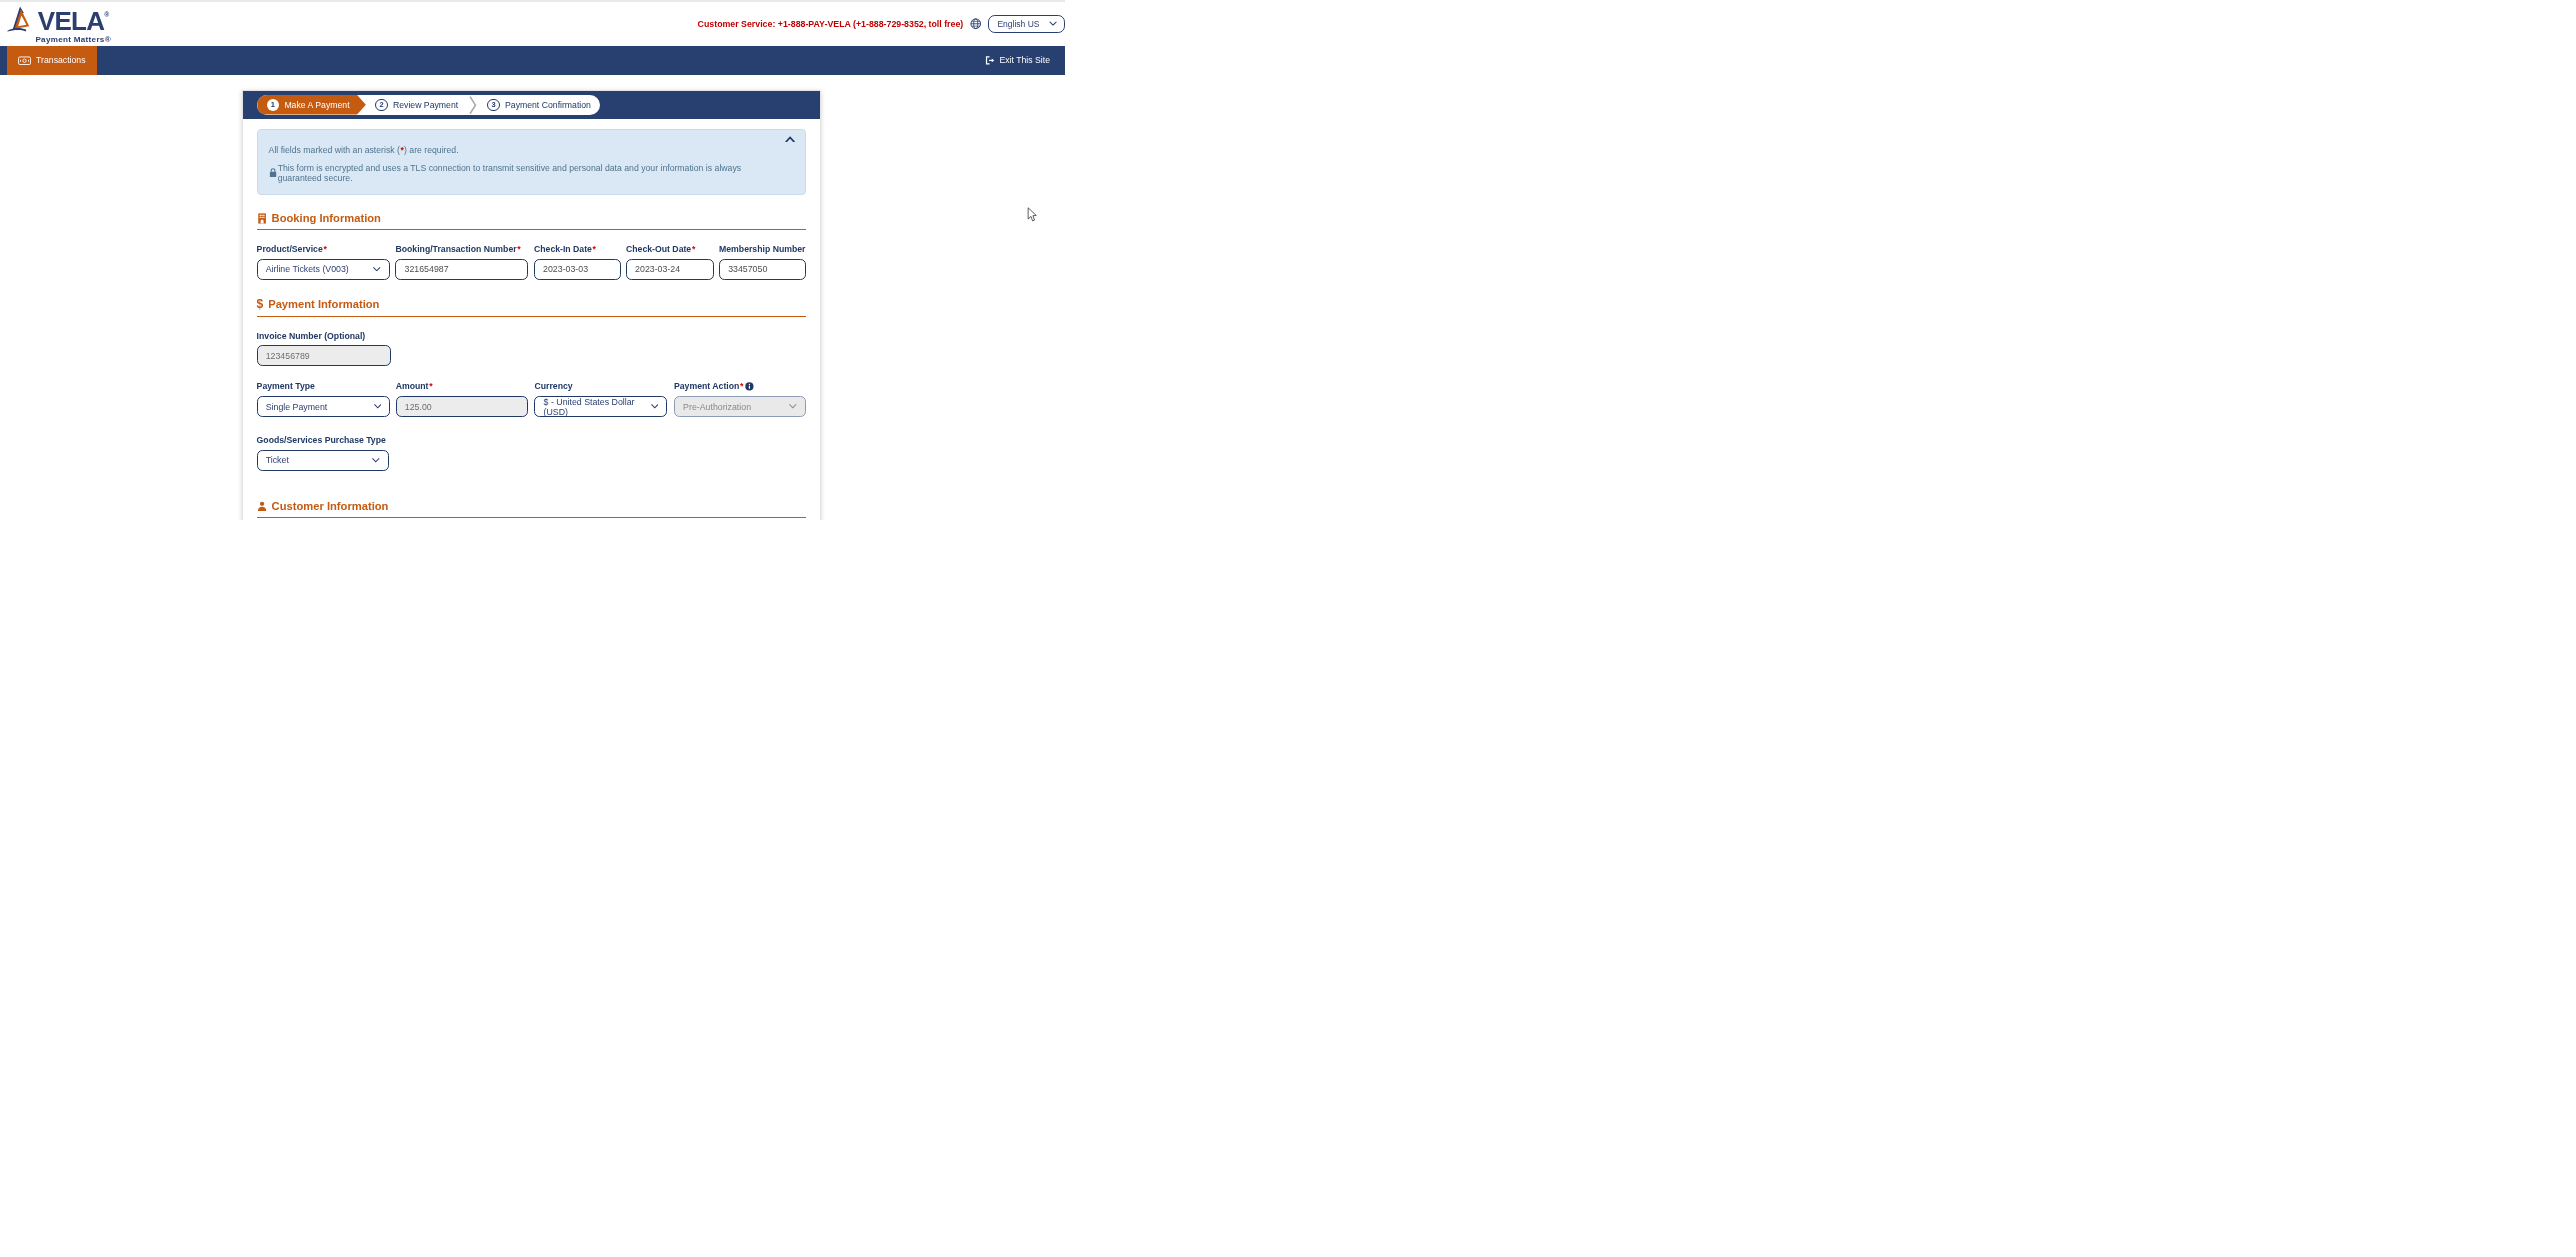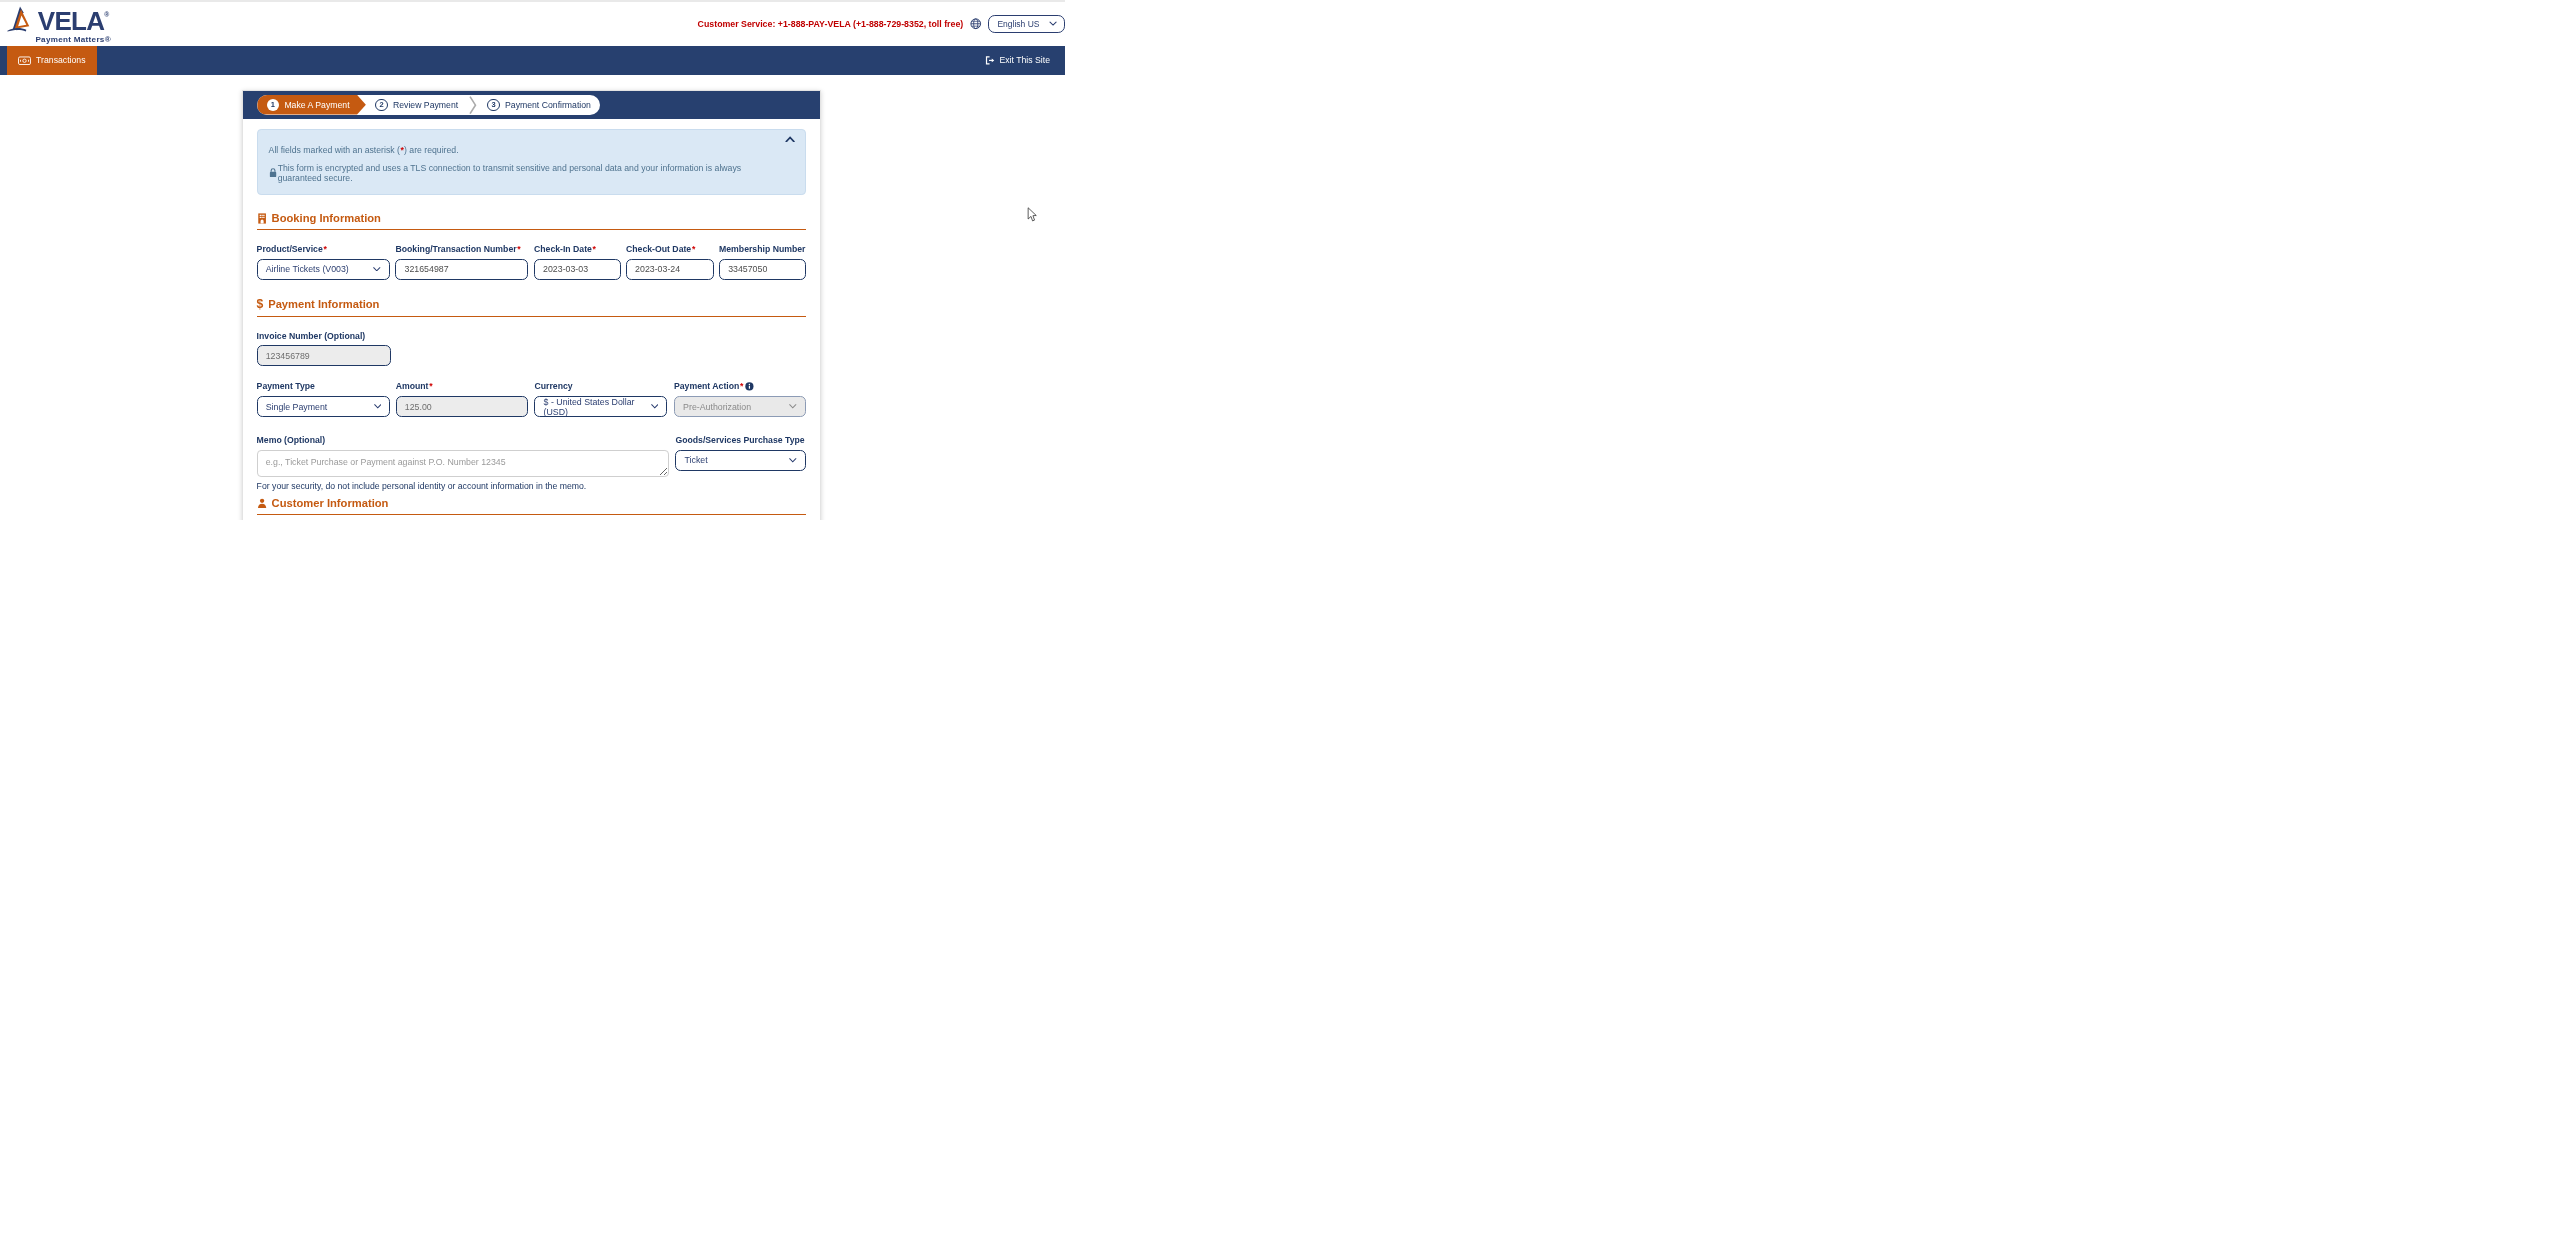--- a/index.html
+++ b/index.html
@@ -326,43 +326,36 @@
           <span class="chev">
               <svg width="7.5" height="4.8" viewBox="0 0 11 7">
                 <path d="M1 1 L5.5 5.5 L10 1" fill="none" stroke="currentColor" stroke-width="1.5" stroke-linecap="round"></path>
               </svg>
             </span>
         </div>
       </div>
     </div>
 
     <div class="row" style="margin-top:17.7px;">
-      <div class="field mr10">
-        <label class="lbl">
-            <span>Memo (Optional)</span>
-          </label>
-        <textarea class="memo" placeholder="e.g., Ticket Purchase or Payment against P.O. Number 12345" style=""></textarea>
-        <div class="memo-note">For your security, do not include personal identity or account information in the memo.</div>
-      </div>
       <div class="field w195">
         <label class="lbl">
             <span>Goods/Services Purchase Type</span>
           </label>
         <div class="select">
           <span>Ticket</span>
           <span class="chev">
               <svg width="7.5" height="4.8" viewBox="0 0 11 7">
                 <path d="M1 1 L5.5 5.5 L10 1" fill="none" stroke="currentColor" stroke-width="1.5" stroke-linecap="round"></path>
               </svg>
             </span>
         </div>
       </div>
     </div>
 
-    <div class="section-head" style="margin-top:6px;">
+    <div class="section-head" style="margin-top:29px;">
       <span style="display:flex;">
         <svg width="10.2" height="10.2" viewBox="0 0 16 16">
           <circle cx="8" cy="4.4" r="3.4" fill="#C55A11"></circle>
           <path d="M1.5 16 C1.5 11.4 4.4 9 8 9 C11.6 9 14.5 11.4 14.5 16 Z" fill="#C55A11"></path>
         </svg>
       </span>
       <span>Customer Information</span>
     </div>
     <hr class="section-rule">
 

